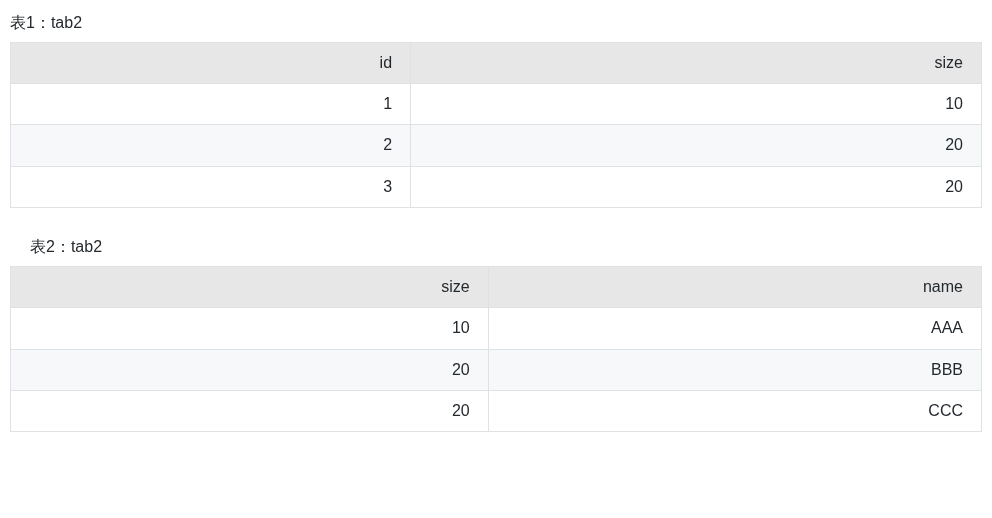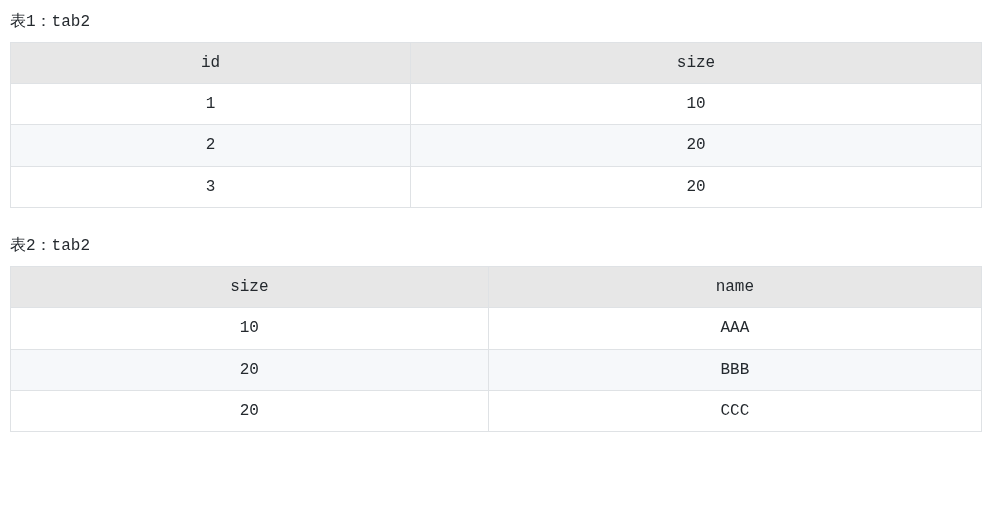--- a/index.html
+++ b/index.html
@@ -1,41 +1,42 @@
 <!DOCTYPE html>
 <html><head>
   <meta charset="utf-8">
   <style>
-    * { box-sizing: border-box; font-family: Liberation Mono, monospace; }
+    * { box-sizing: border-box; }
     body {
       font-family: -apple-system, BlinkMacSystemFont, "Segoe UI", Helvetica, Arial, sans-serif;
       font-size: 16px;
       color: #24292e;
       margin: 0;
       padding: 10px 10px 20px 10px;
       background: #ffffff;
       width: 992px;
     }
     .caption {
       margin: 0 0 6px 0;
       font-size: 16px;
       line-height: 1.6;
     }
     .block + .caption {
       margin-top: 26px;
+      margin-left: 20px;
     }
     table {
       border-collapse: collapse;
       width: 100%;
       table-layout: fixed;
     }
     th, td {
       border: 1px solid #dfe2e5;
-      padding: 9px 0;
-      text-align: center;
+      padding: 9px 18px;
+      text-align: right;
       font-weight: 400;
       font-size: 16px;
       line-height: 1.4;
     }
     th {
       background: #e7e7e7;
     }
     tbody tr {
       background: #ffffff;
     }

